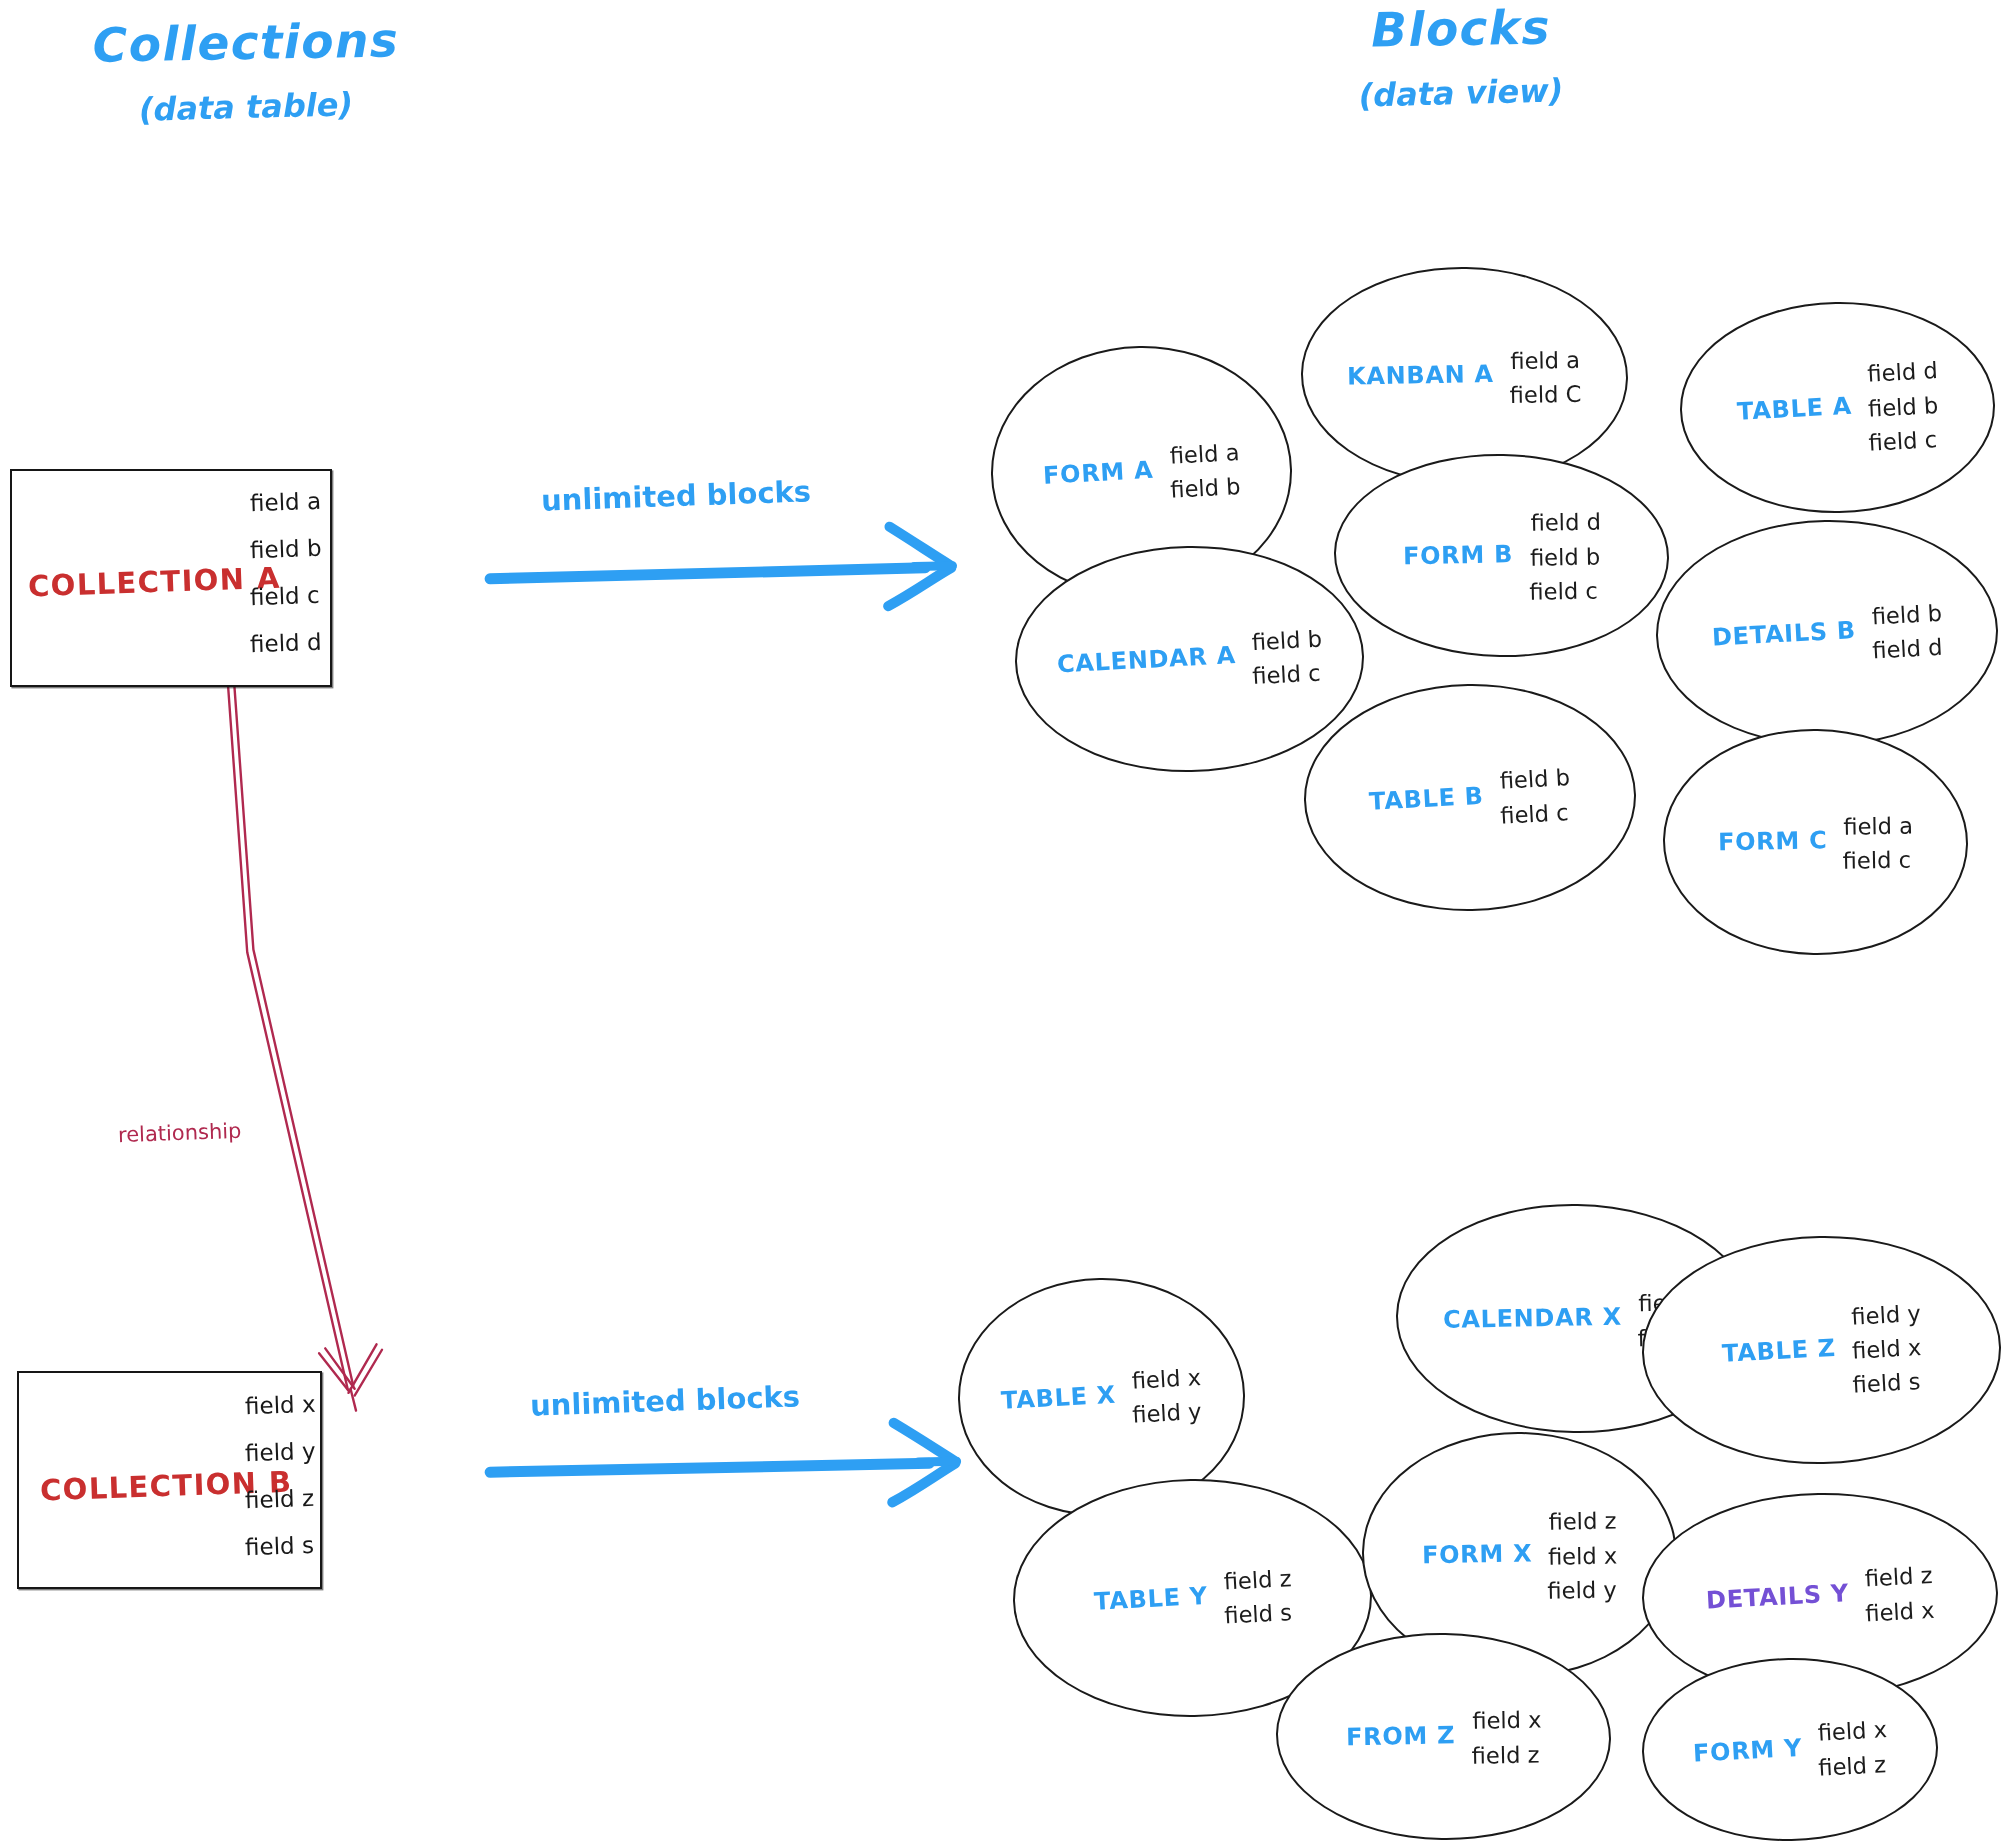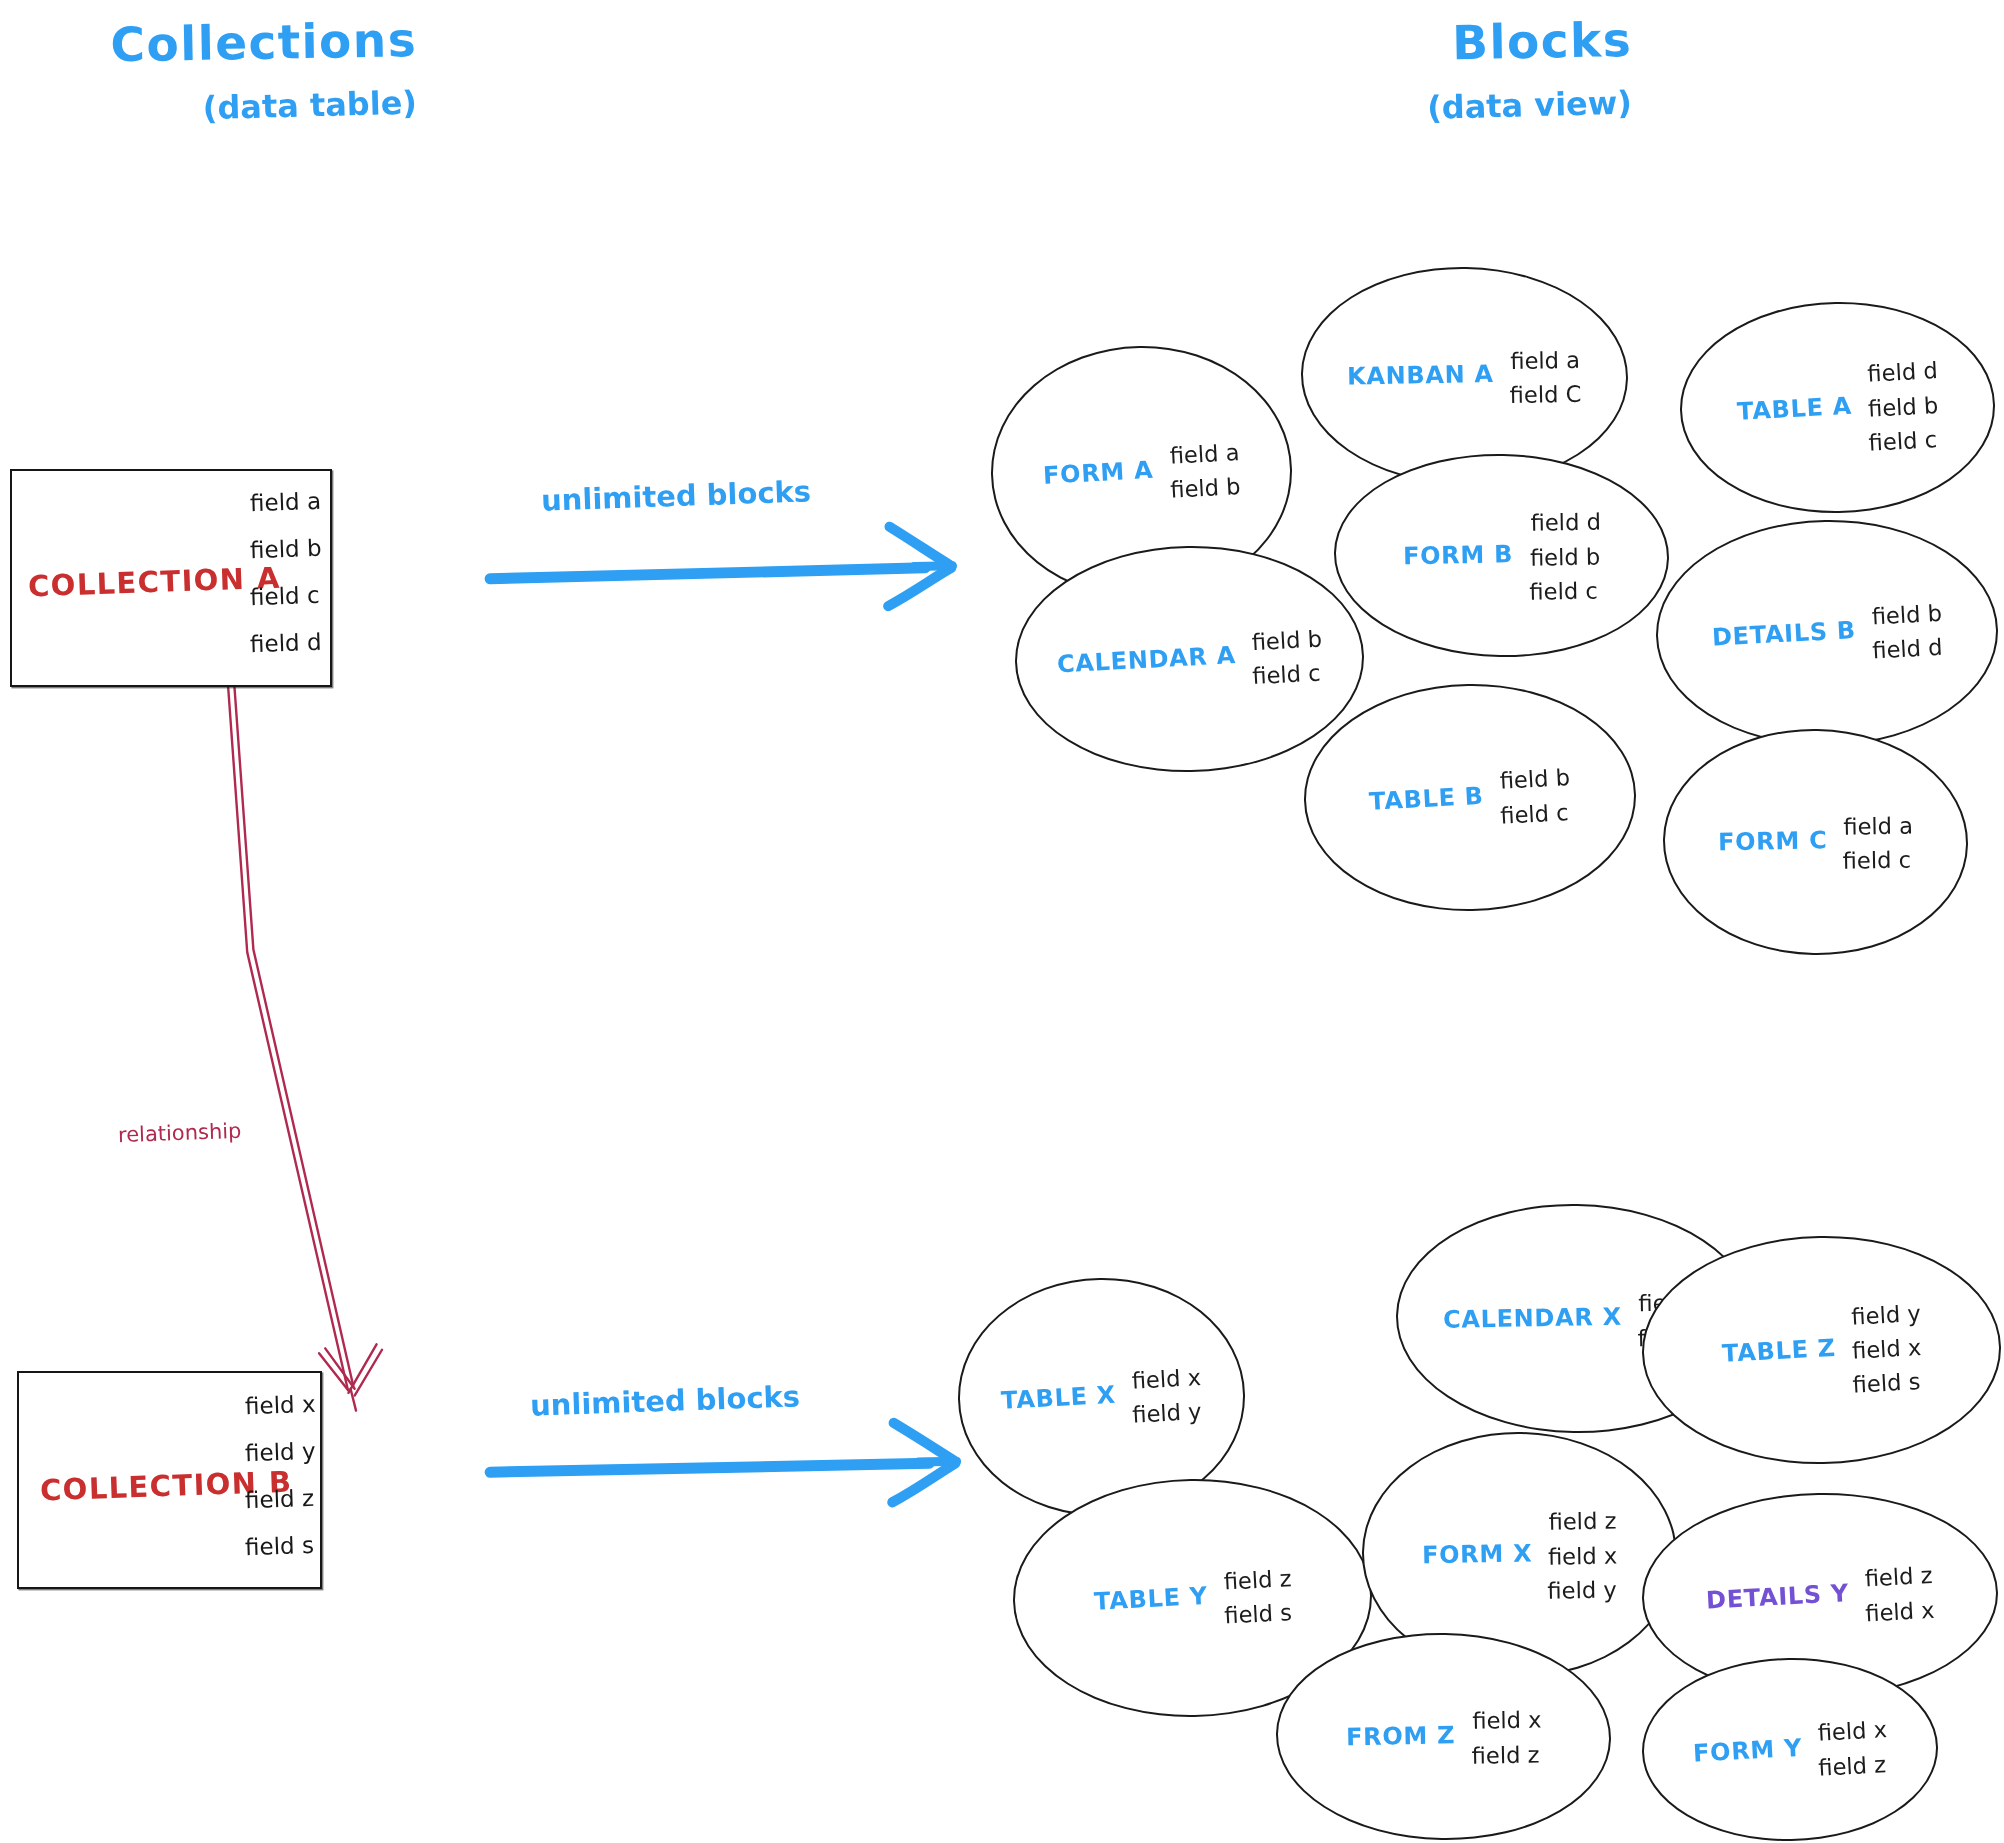--- a/index.html
+++ b/index.html
@@ -1,21 +1,21 @@
 <!DOCTYPE html>
 <html style="font-size:11px"><head>
 <meta charset="utf-8">
 <style>
   html,body{margin:0;padding:0;background:#ffffff;}
   body{width:2005px;height:1843px;position:relative;overflow:hidden;
        font-family:"DejaVu Sans", sans-serif;}
   .stage{position:absolute;left:0;top:0;width:2005px;height:1843px;}
 
   
-  .col-title{position:absolute;text-align:right;color:#2E9FF3;}
+  .col-title{position:absolute;text-align:center;color:#2E9FF3;font-style:italic;}
   .col-title .main{font-size:47px;font-weight:bold;letter-spacing:1.4px;transform:rotate(-1deg);}
   .col-title .sub{font-size:32px;font-weight:bold;margin-top:18px;transform:rotate(-1.5deg);}
 
   
   .cbox{position:absolute;border:2.7px solid #161616;box-sizing:border-box;background:#fff;
         box-shadow:1.4px 1.4px 0 0 rgba(20,20,20,.55);}
   .clabel{position:absolute;color:#C92F2F;font-weight:bold;font-size:29px;letter-spacing:1.4px;
           transform:rotate(-2deg);white-space:nowrap;}
   .cfields{position:absolute;display:flex;flex-direction:column;gap:21px;}
   .cfield{font-size:23px;color:#181818;transform:rotate(-2deg);white-space:nowrap;}
@@ -67,21 +67,21 @@
       <path d="M550,1965 L509,2036"></path>
       <path d="M558,1973 L518,2040"></path>
       <path d="M512,2030 L520,2062"></path>
     </g>
   </svg>
 
   <div class="col-title" style="left:75px;top:15px;width:342px;">
     <div class="main">Collections</div>
     <div class="sub">(data table)</div>
   </div>
-  <div class="col-title" style="left:1290px;top:15px;width:342px;">
+  <div class="col-title" style="left:1290px;top:1px;width:342px;">
     <div class="main">Blocks</div>
     <div class="sub">(data view)</div>
   </div>
 
   <div class="cbox" style="left:9.6px;top:469px;width:322px;height:218px;">
     <span class="clabel" style="left:16.4px;top:94px;">COLLECTION A</span>
     <div class="cfields" style="left:238px;top:18px;">
       <span class="cfield">field a</span>
       <span class="cfield">field b</span>
       <span class="cfield">field c</span>

